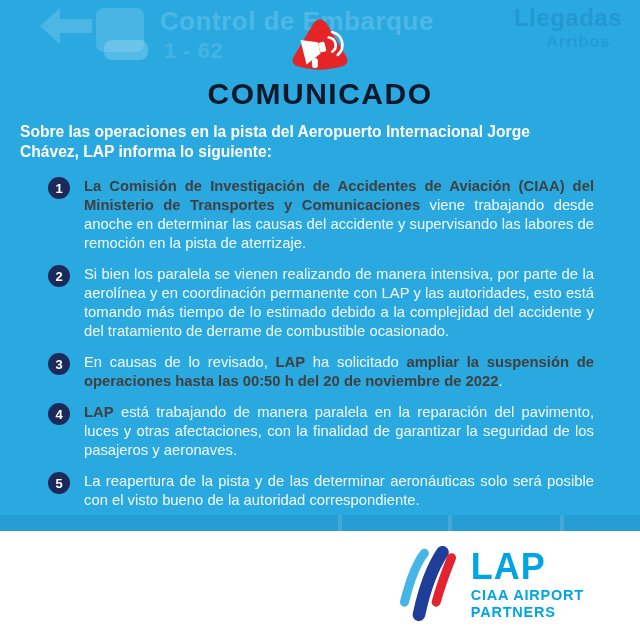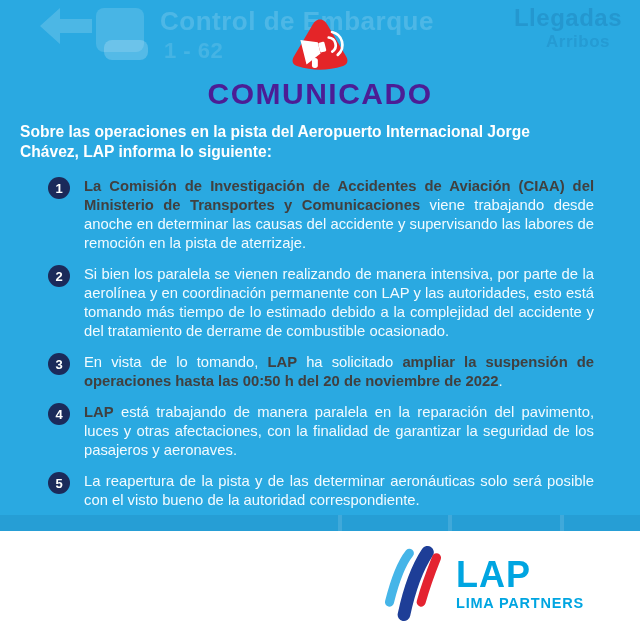--- a/index.html
+++ b/index.html
@@ -30,21 +30,21 @@
   .ghost-text.gl2{left:164px;top:38px;font-size:22px;color:rgba(255,255,255,.13);}
   .ghost-text.gr1{right:18px;top:4px;font-size:24px;color:rgba(10,70,130,.18);}
   .ghost-text.gr2{right:30px;top:32px;font-size:17px;color:rgba(10,70,130,.14);}
   .ghost-strip{position:absolute;left:0;right:0;bottom:0;height:16px;background:rgba(8,70,110,.10);}
   .ghost-strip .seam{position:absolute;top:0;bottom:0;width:4px;background:rgba(255,255,255,.12);}
 
   
   .hero{position:relative;text-align:center;padding-top:16px;}
   .alert-badge{display:inline-block;width:58px;height:56px;}
   .title{
-    margin:3px 0 0;color:#4c1d95;font-size:30px;font-weight:800;
+    margin:3px 0 0;color:#0f172a;font-size:30px;font-weight:800;
     letter-spacing:1.5px;line-height:1;
   }
   
   .intro{
     position:relative;margin:13px 48px 0 20px;color:#fff;font-weight:700;
     font-size:15.6px;line-height:20px;text-align:left;
   }
   
   .list{position:relative;margin:15px 46px 0 48px;display:flex;flex-direction:column;gap:12px;}
   .item{display:flex;align-items:flex-start;}
@@ -116,21 +116,21 @@
       <div class="item">
         <span class="badge">1</span>
         <p class="itext"><span class="b">La Comisión de Investigación de Accidentes de Aviación (CIAA) del Ministerio de Transportes y Comunicaciones</span><span> viene trabajando desde anoche en determinar las causas del accidente y supervisando las labores de remoción en la pista de aterrizaje.</span></p>
       </div>
       <div class="item">
         <span class="badge">2</span>
         <p class="itext"><span>Si bien los paralela se vienen realizando de manera intensiva, por parte de la aerolínea y en coordinación permanente con LAP y las autoridades, esto está tomando más tiempo de lo estimado debido a la complejidad del accidente y del tratamiento de derrame de combustible ocasionado.</span></p>
       </div>
       <div class="item">
         <span class="badge">3</span>
-        <p class="itext"><span>En vista de lo tomando, </span><span class="b">LAP</span><span> ha solicitado </span><span class="b">ampliar la suspensión de operaciones hasta las 00:50 h del 20 de noviembre de 2022</span><span>.</span></p>
+        <p class="itext"><span>En causas de lo revisado, </span><span class="b">LAP</span><span> ha solicitado </span><span class="b">ampliar la suspensión de operaciones hasta las 00:50 h del 20 de noviembre de 2022</span><span>.</span></p>
       </div>
       <div class="item">
         <span class="badge">4</span>
         <p class="itext"><span class="b">LAP</span><span> está trabajando de manera paralela en la reparación del pavimento, luces y otras afectaciones, con la finalidad de garantizar la seguridad de los pasajeros y aeronaves.</span></p>
       </div>
       <div class="item">
         <span class="badge">5</span>
         <p class="itext"><span>La reapertura de la pista y de las determinar aeronáuticas solo será posible con el visto bueno de la autoridad correspondiente.</span></p>
       </div>
     </div>
@@ -138,18 +138,19 @@
 
   <div class="footer">
     <div class="lap-logo">
       <svg class="swoosh" viewBox="0 0 68 84">
         <path d="M8 62 C14 38 22 18 30 8" fill="none" stroke="#45B5E8" stroke-width="10" stroke-linecap="round"></path>
         <path d="M24 76 C30 48 40 22 50 7" fill="none" stroke="#1E3E97" stroke-width="14" stroke-linecap="round"></path>
         <path d="M43 62 C48 44 54 28 60 13" fill="none" stroke="#E42330" stroke-width="10" stroke-linecap="round"></path>
       </svg>
       <div class="logo-text">
         <span class="logo-main">LAP</span>
-        <span class="logo-sub">LIMA PARTNERS</span>
+        <span class="logo-sub">CIAA AIRPORT</span>
+        <span class="logo-sub">PARTNERS</span>
       </div>
     </div>
   </div>
 
 </div>
 
 </body></html>

